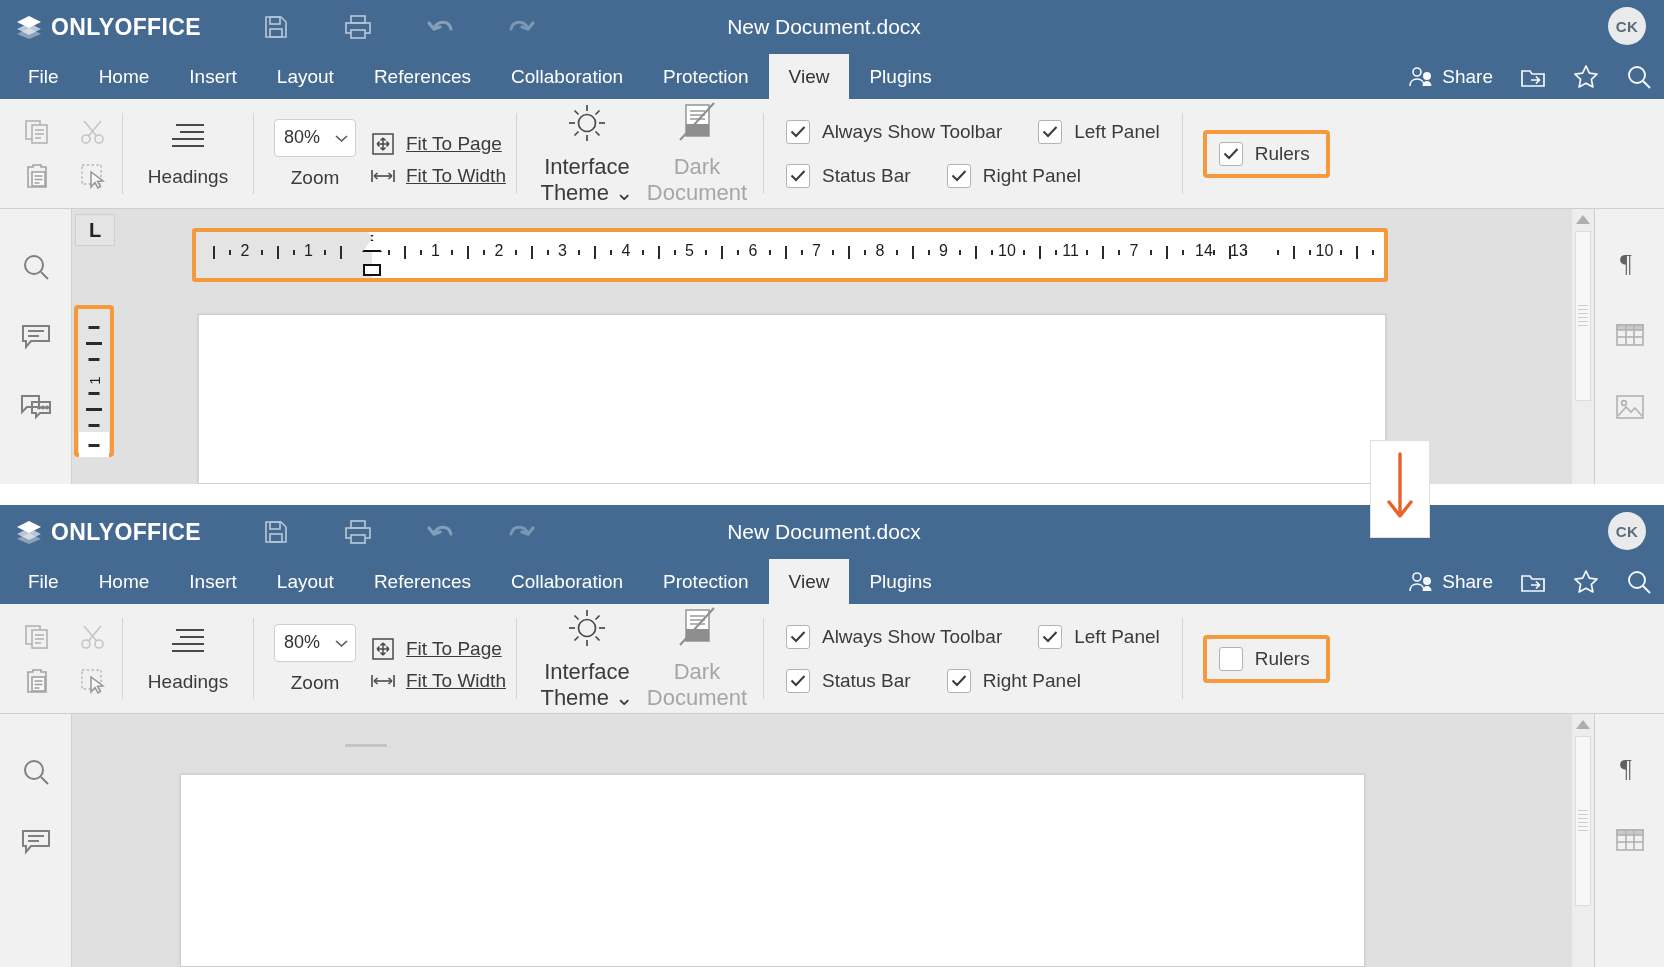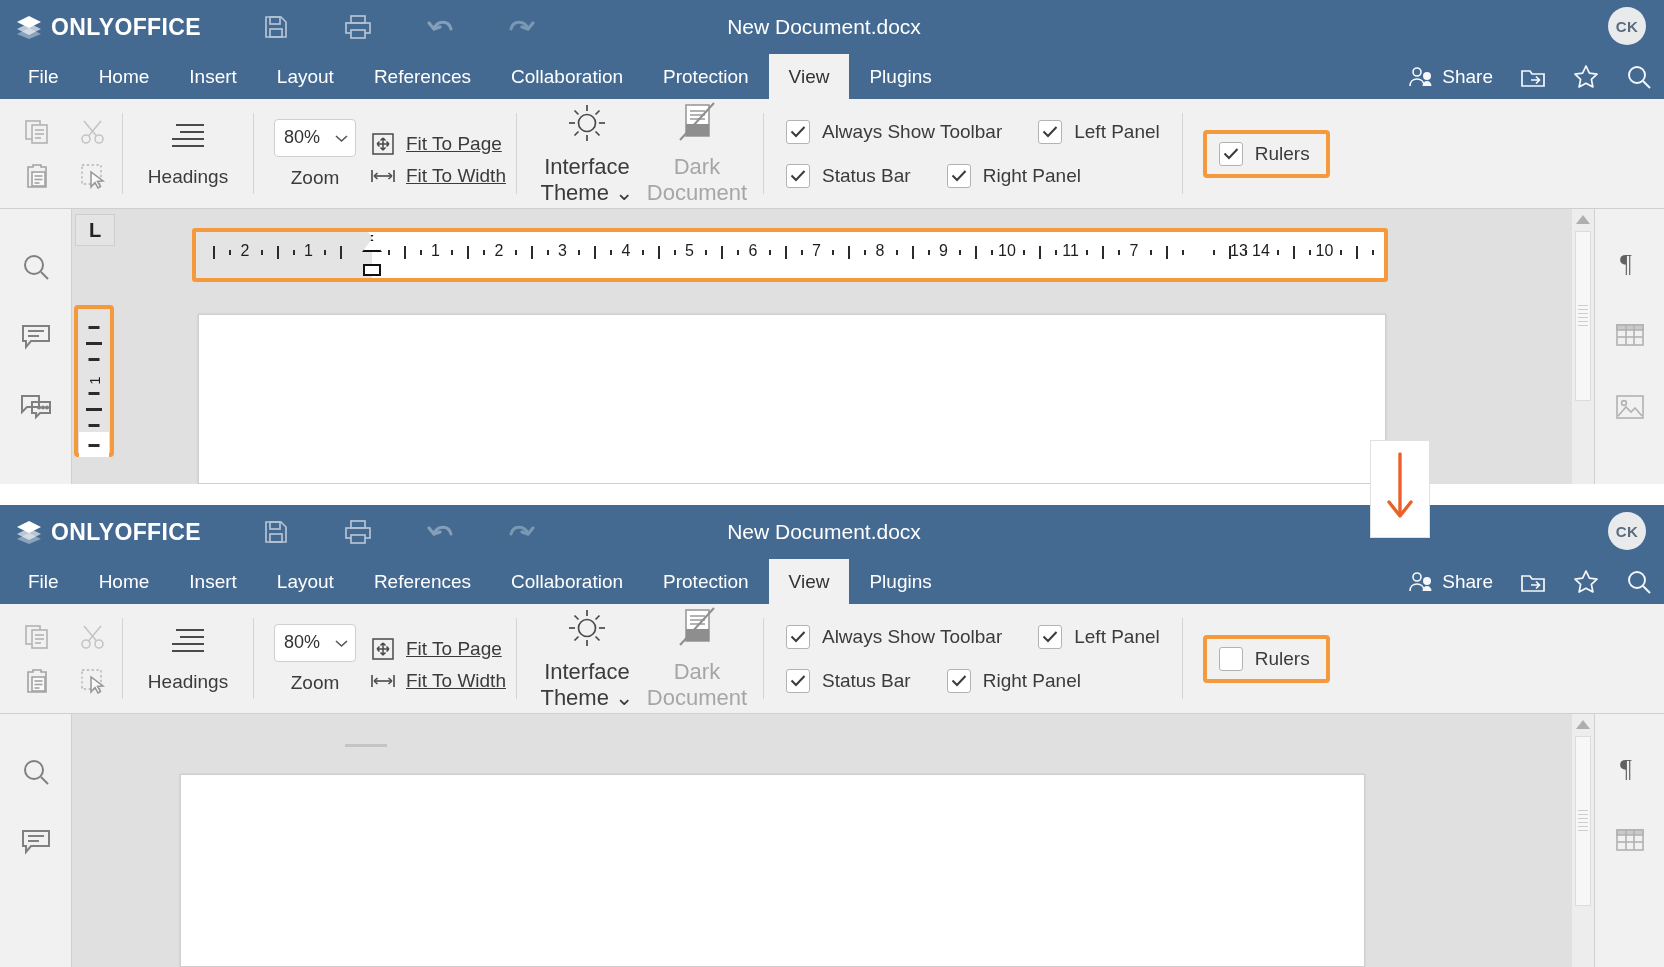--- a/index.html
+++ b/index.html
@@ -619,21 +619,21 @@
           <span class="rnum" style="left: 938px;">7</span>
           <span class="tick minor" style="left: 890.375px;"></span>
           <span class="tick major" style="left: 906.25px;"></span>
           <span class="tick minor" style="left: 922.125px;"></span>
           <span class="tick minor" style="left: 953.875px;"></span>
           <span class="rnum" style="left: 1043px;">13</span>
           <span class="tick minor" style="left: 953.875px;"></span>
           <span class="tick major" style="left: 969.75px;"></span>
           <span class="tick minor" style="left: 985.625px;"></span>
           <span class="tick minor" style="left: 1017.38px;"></span>
-          <span class="rnum" style="left: 1065px;">14</span>
+          <span class="rnum" style="left: 1008px;">14</span>
           <span class="tick minor" style="left: 1017.38px;"></span>
           <span class="tick major" style="left: 1033.25px;"></span>
           <span class="tick minor" style="left: 1049.12px;"></span>
           <span class="tick minor" style="left: 1080.88px;"></span>
           <span class="rnum" style="left: 1128.5px;">10</span>
           <span class="tick minor" style="left: 1080.88px;"></span>
           <span class="tick major" style="left: 1096.75px;"></span>
           <span class="tick minor" style="left: 1112.62px;"></span>
           <span class="tick minor" style="left: 1144.38px;"></span>
           <span class="tick minor" style="left: 1144.38px;"></span>

